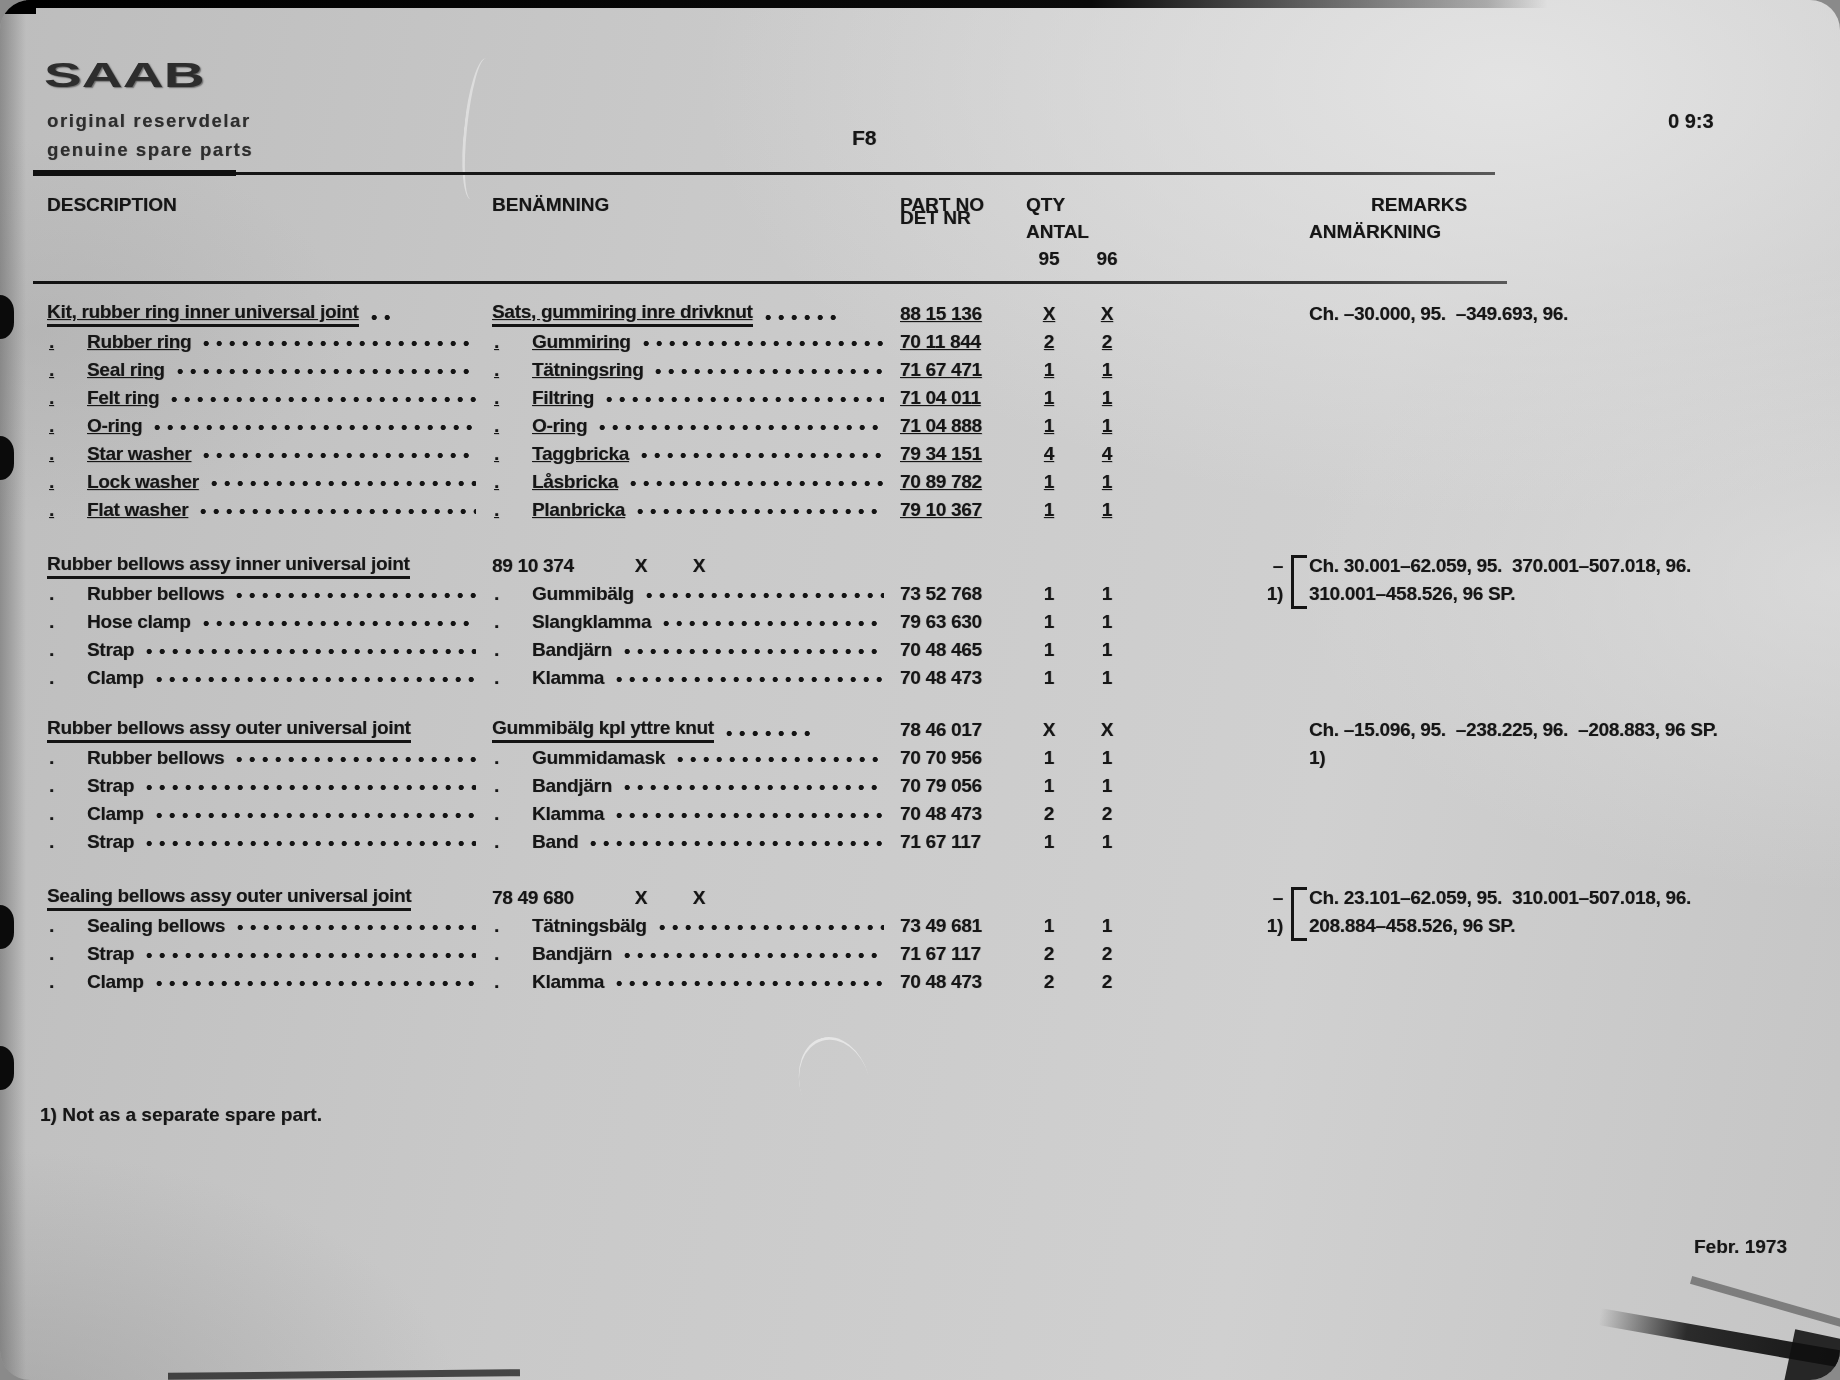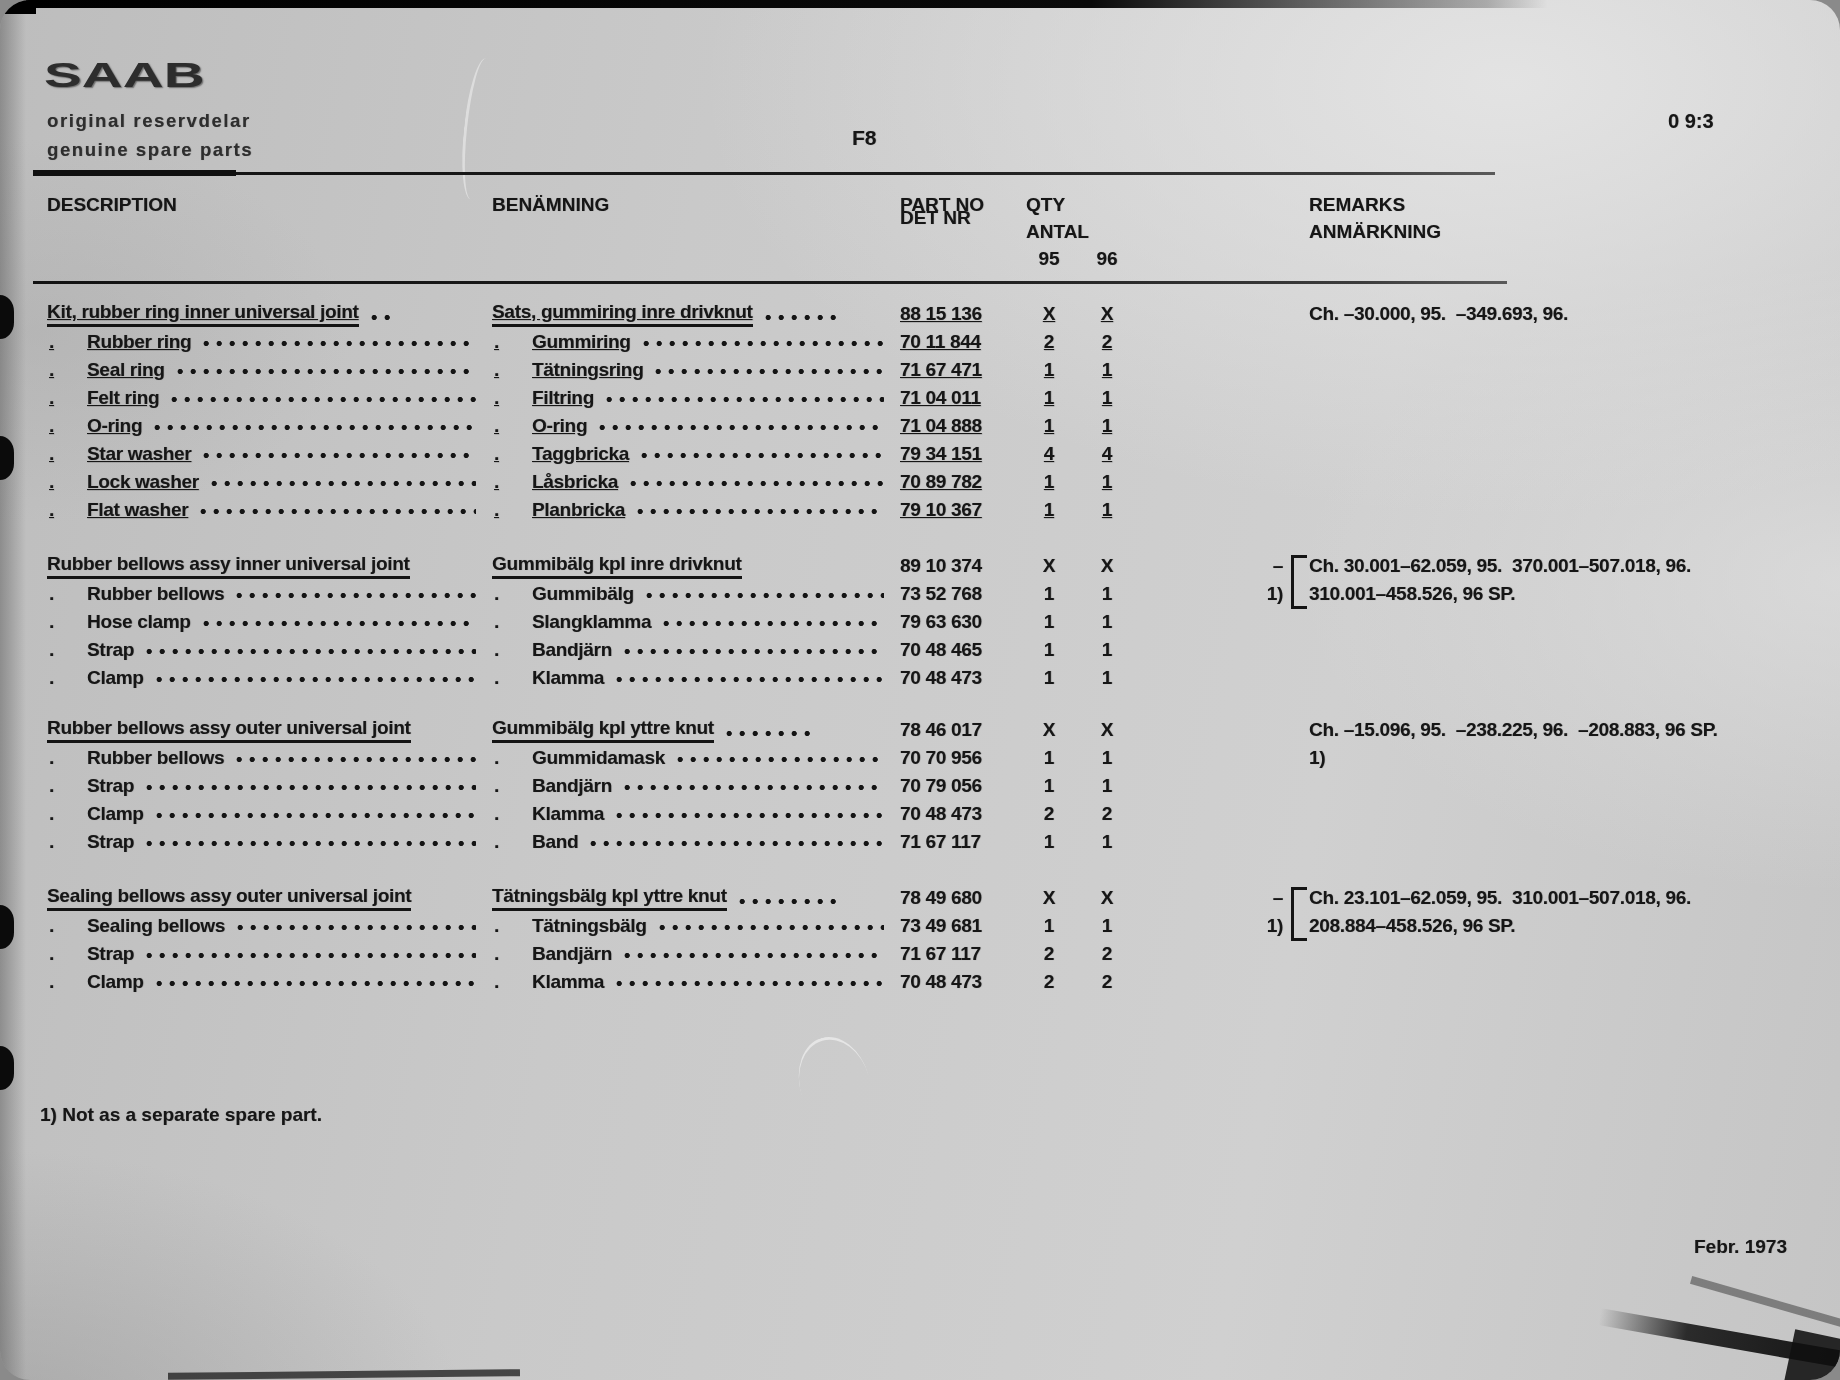--- a/index.html
+++ b/index.html
@@ -93,21 +93,21 @@
   <div class="rulethick" style="left:33px;top:170px;width:203px"></div>
 
   <div class="t colhead" style="left:47px;top:194px">DESCRIPTION</div>
   <div class="t colhead" style="left:492px;top:194px">BENÄMNING</div>
   <div class="t colhead" style="left:900px;top:194px">PART NO</div>
   <div class="t colhead" style="left:900px;top:207px">DET NR</div>
   <div class="t colhead" style="left:1026px;top:194px">QTY</div>
   <div class="t colhead" style="left:1026px;top:221px">ANTAL</div>
   <div class="yr" style="left:1020px;top:248px">95</div>
   <div class="yr" style="left:1078px;top:248px">96</div>
-  <div class="t colhead" style="left:1309px;top:194px">REMARKS</div>
+  <div class="t colhead" style="left:1371px;top:194px">REMARKS</div>
   <div class="t colhead" style="left:1309px;top:221px">ANMÄRKNING</div>
 
   <div class="rule" style="left:33px;top:281px;width:1474px"></div>
 
   <div id="blocks">
       <div class="block" style="top: 300px; text-decoration: underline;">
         <div class="row">
           <div class="cell desc">
             <span class="txt u">Kit, rubber ring inner universal joint</span>
             <span class="leader fixed" style="flex: 0 0 26px;"></span>
@@ -230,23 +230,20 @@
             <span class="rref"></span>
             <span class="rtxt">Ch. –30.000, 95.&nbsp; –349.693, 96.</span>
           </div>
         </div>
       </div>
       <div class="block" style="top: 552px;">
         <div class="row">
           <div class="cell desc">
             <span class="txt u">Rubber bellows assy inner universal joint</span>
           </div>
-          <div class="cell ben">
-            <span class="txt u">Gummibälg kpl inre drivknut</span>
-          </div>
           <div class="cell part">89 10 374</div>
           <div class="cell q">X</div>
           <div class="cell q">X</div>
         </div>
         <div class="row">
           <div class="cell desc">
             <span class="pre">.</span>
             <span class="txt">Rubber bellows</span>
             <span class="leader"></span>
           </div>
@@ -397,24 +394,20 @@
           <div class="rline">
             <span class="rref"></span>
             <span class="rtxt">1)</span>
           </div>
         </div>
       </div>
       <div class="block" style="top: 884px;">
         <div class="row">
           <div class="cell desc">
             <span class="txt u">Sealing bellows assy outer universal joint</span>
-          </div>
-          <div class="cell ben">
-            <span class="txt u">Tätningsbälg kpl yttre knut</span>
-            <span class="leader fixed" style="flex: 0 0 104px;"></span>
           </div>
           <div class="cell part">78 49 680</div>
           <div class="cell q">X</div>
           <div class="cell q">X</div>
         </div>
         <div class="row">
           <div class="cell desc">
             <span class="pre">.</span>
             <span class="txt">Sealing bellows</span>
             <span class="leader"></span>

